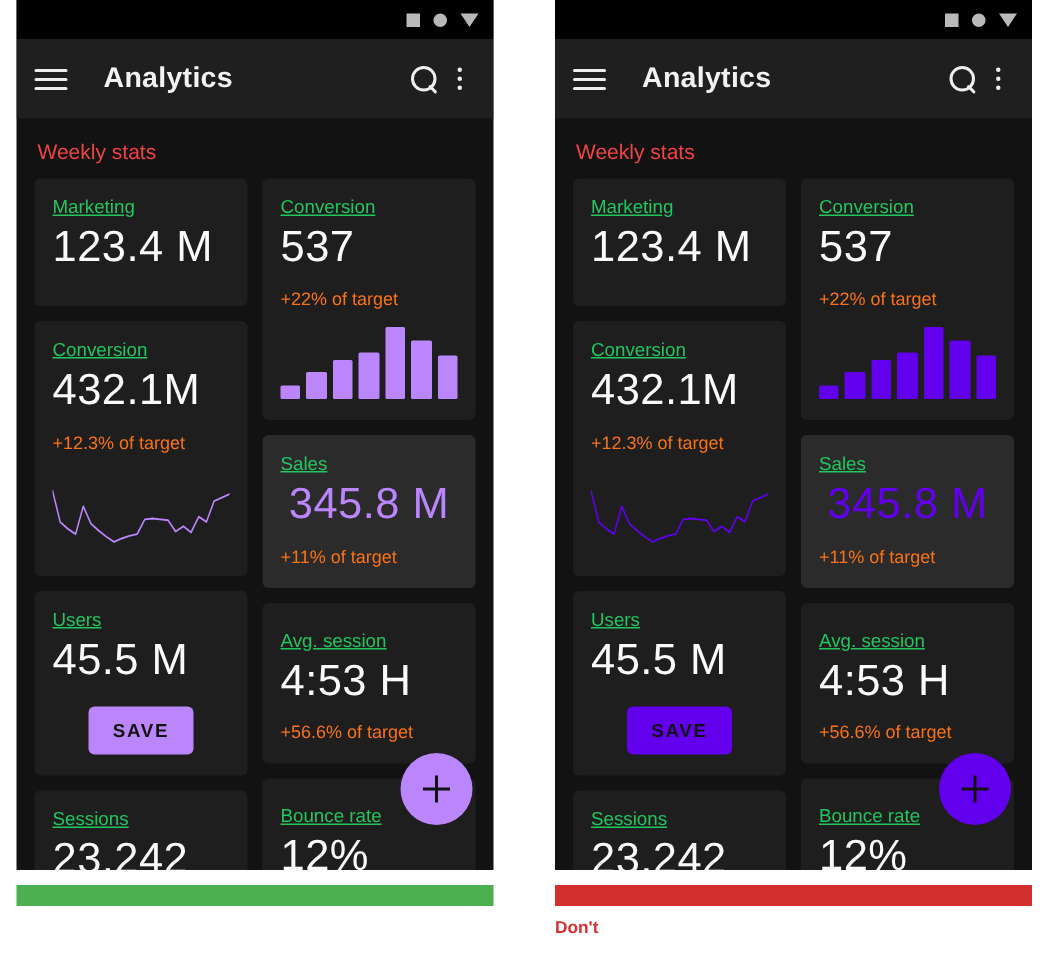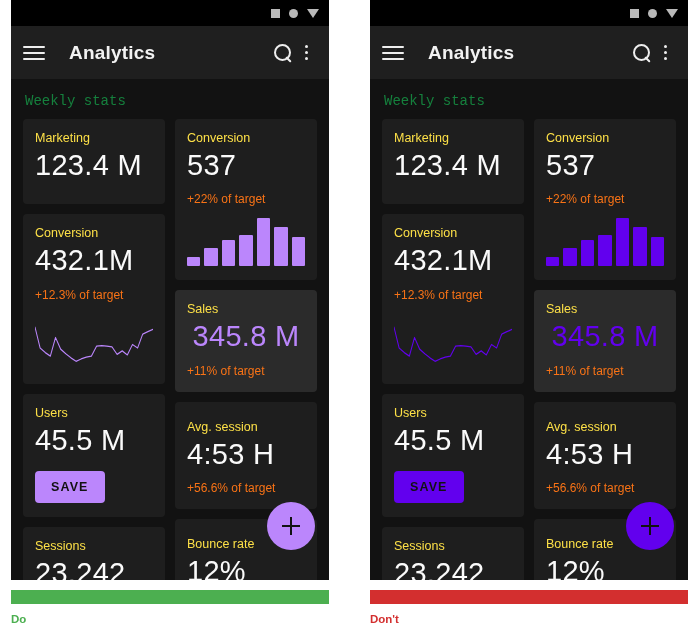--- a/index.html
+++ b/index.html
@@ -62,53 +62,52 @@
     transform: rotate(45deg); transform-origin: left center;
   }
   .dots-icon {
     width: 22px; height: 24px; display: flex; flex-direction: column;
     align-items: center; justify-content: center; gap: 3px; cursor: pointer;
   }
   .dots-icon i { width: 3px; height: 3px; background: #eee; border-radius: 50%; }
 
   
   .section-title {
-    color: #15803d; font-size: 14px;
+    color: #ef4444; font-size: 14px;
     padding: 14px 14px 10px 14px;
-    font-family: Liberation Mono, monospace;
   }
 
   
   .grid {
     display: flex; gap: 10px; padding: 0 12px;
   }
   .col { flex: 1; display: flex; flex-direction: column; gap: 10px; }
 
   .card {
     background: #1e1e1e; border-radius: 4px;
     padding: 12px 12px 14px 12px;
     position: relative;
   }
   .card.elevated { background: #2b2b2b; }
 
-  .card-label { color: #fde047; font-size: 12.5px; margin-bottom: 4px; }
+  .card-label { color: #22c55e; font-size: 12.5px; margin-bottom: 4px; text-decoration: underline; }
   .card-value { color: #fafafa; font-size: 29px; font-weight: 300; line-height: 1.15; letter-spacing: .3px; }
   .card-value.accent { font-weight: 300; text-align: center; }
   .card-sub { color: #f97316; font-size: 12px; margin-top: 10px; }
 
   
   .barchart { display: flex; align-items: flex-end; gap: 4px; height: 48px; margin-top: 12px; }
   .barchart .bar { flex: 1; border-radius: 1px; }
 
   
   .linechart { margin-top: 10px; height: 58px; }
   .linechart svg { display: block; width: 100%; height: 58px; }
 
   
-  .save-row { display: flex; justify-content: flex-start; margin-top: 14px; }
+  .save-row { display: flex; justify-content: center; margin-top: 14px; }
   .save-btn {
     border: none; border-radius: 4px;
     padding: 9px 16px; font-size: 12.5px; font-weight: bold;
     letter-spacing: 1.1px; cursor: pointer;
     font-family: "Liberation Sans", sans-serif;
   }
 
   
   .fab {
     position: absolute; right: 14px; bottom: 30px;
@@ -212,21 +211,20 @@
                 <div class="card-label">Bounce rate</div>
                 <div class="card-value">12%</div>
               </div>
             </div>
           </div>
           <div class="fab" style="background: rgb(187, 134, 252);">
             <div class="plus"></div>
           </div>
         </div>
         <div class="rule-bar" style="background: rgb(76, 175, 80);"></div>
-        <div class="rule-label" style="color: rgb(76, 175, 80);">Do</div>
       </div>
       <div class="panel right">
         <div class="phone">
           <div class="statusbar">
             <div class="sb-square"></div>
             <div class="sb-circle"></div>
             <div class="sb-tri"></div>
           </div>
           <div class="appbar">
             <div class="menu-icon">

